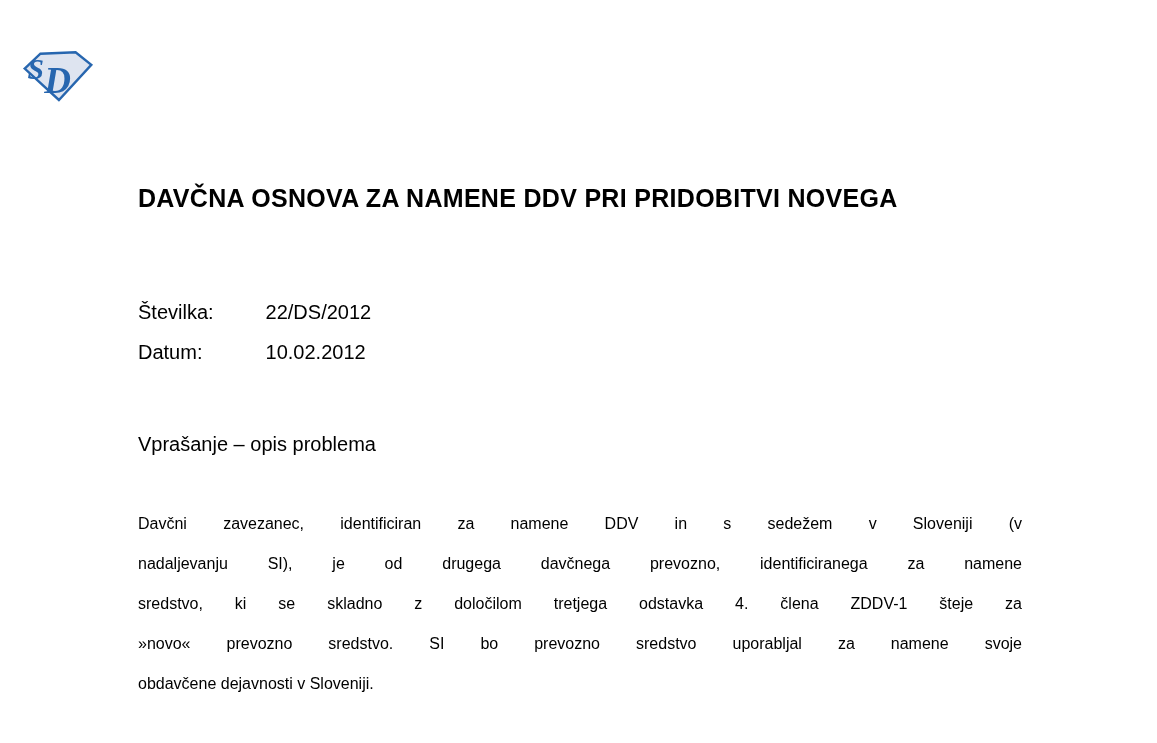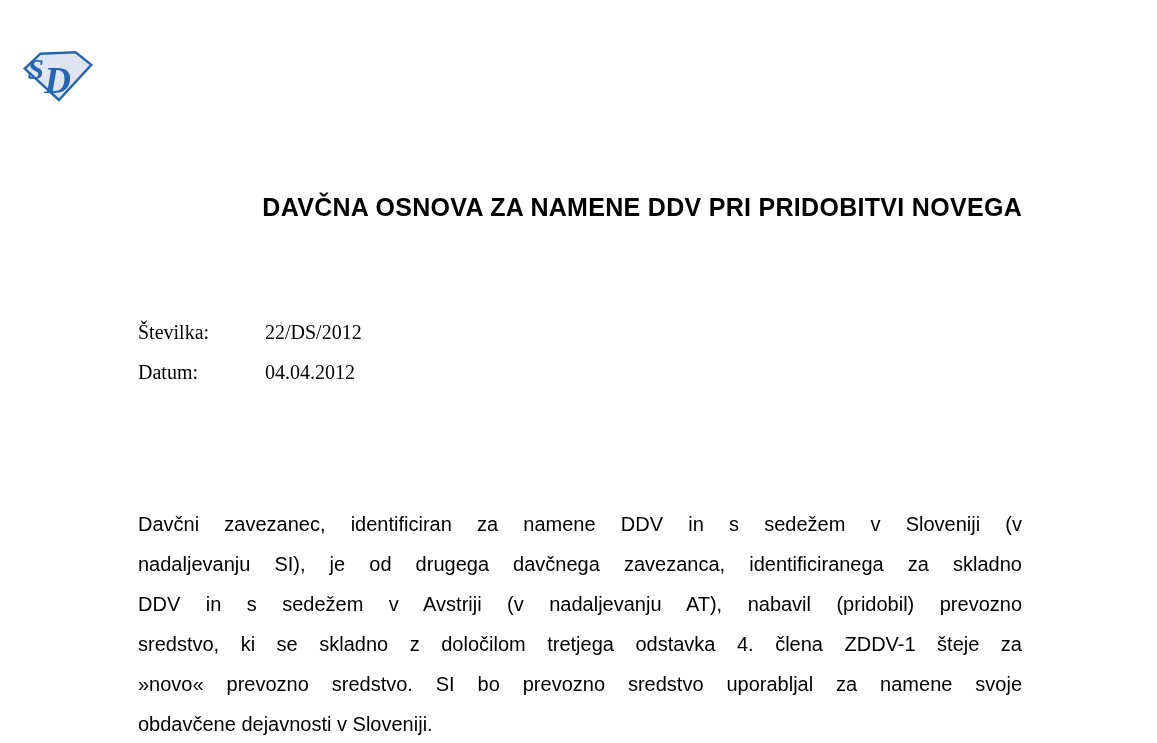--- a/index.html
+++ b/index.html
@@ -23,40 +23,39 @@
     left: 21px;
     top: 46px;
     width: 74px;
     height: 58px;
   }
 
   
   .title-block {
     position: absolute;
     left: 138px;
-    top: 184px;
+    top: 175px;
     width: 884px;
-    text-align: right;
+    text-align: left;
   }
   .title-line {
     height: 46px;
     line-height: 46px;
     font-size: 25px;
     font-weight: bold;
     letter-spacing: 0.3px;
     white-space: nowrap;
   }
 
   
   .meta-block {
     position: absolute;
     left: 138px;
-    top: 312px;
+    top: 292px;
     font-size: 20px;
-    font-family: Liberation Serif, serif;
   }
   .meta-row {
     height: 40px;
     line-height: 40px;
     white-space: nowrap;
   }
   .meta-label {
     display: inline-block;
     width: 122px;
   }
@@ -71,21 +70,21 @@
     line-height: 40px;
     white-space: nowrap;
   }
 
   
   .paragraph {
     position: absolute;
     left: 138px;
     top: 504px;
     width: 884px;
-    font-size: 20px;
+    font-size: 16px;
   }
   .jline {
     height: 40px;
     line-height: 40px;
     overflow: hidden;
     text-align: justify;
     text-align-last: justify;
   }
   .jline.last {
     text-align: center;
@@ -115,27 +114,27 @@
     <div class="title-line">DAVČNA OSNOVA ZA NAMENE DDV PRI PRIDOBITVI NOVEGA</div>
   </div>
 
   <div class="meta-block">
     <div class="meta-row">
       <span class="meta-label">Številka:</span>
       <span class="meta-value">22/DS/2012</span>
     </div>
     <div class="meta-row">
       <span class="meta-label">Datum:</span>
-      <span class="meta-value">04.04.2012</span>
+      <span class="meta-value">10.02.2012</span>
     </div>
   </div>
 
+  <div class="question-heading">Vprašanje – opis problema</div>
 
   <div class="paragraph">
       <div class="jline">Davčni zavezanec, identificiran za namene DDV in s sedežem v Sloveniji (v</div>
-      <div class="jline">nadaljevanju SI), je od drugega davčnega zavezanca, identificiranega za skladno</div>
-      <div class="jline">DDV in s sedežem v Avstriji (v nadaljevanju AT), nabavil (pridobil) prevozno</div>
+      <div class="jline">nadaljevanju SI), je od drugega davčnega prevozno, identificiranega za namene</div>
       <div class="jline">sredstvo, ki se skladno z določilom tretjega odstavka 4. člena ZDDV-1 šteje za</div>
       <div class="jline">»novo« prevozno sredstvo. SI bo prevozno sredstvo uporabljal za namene svoje</div>
       <div class="jline last">obdavčene dejavnosti v Sloveniji.</div>
     </div>
 
 </div>
 
 </body></html>

